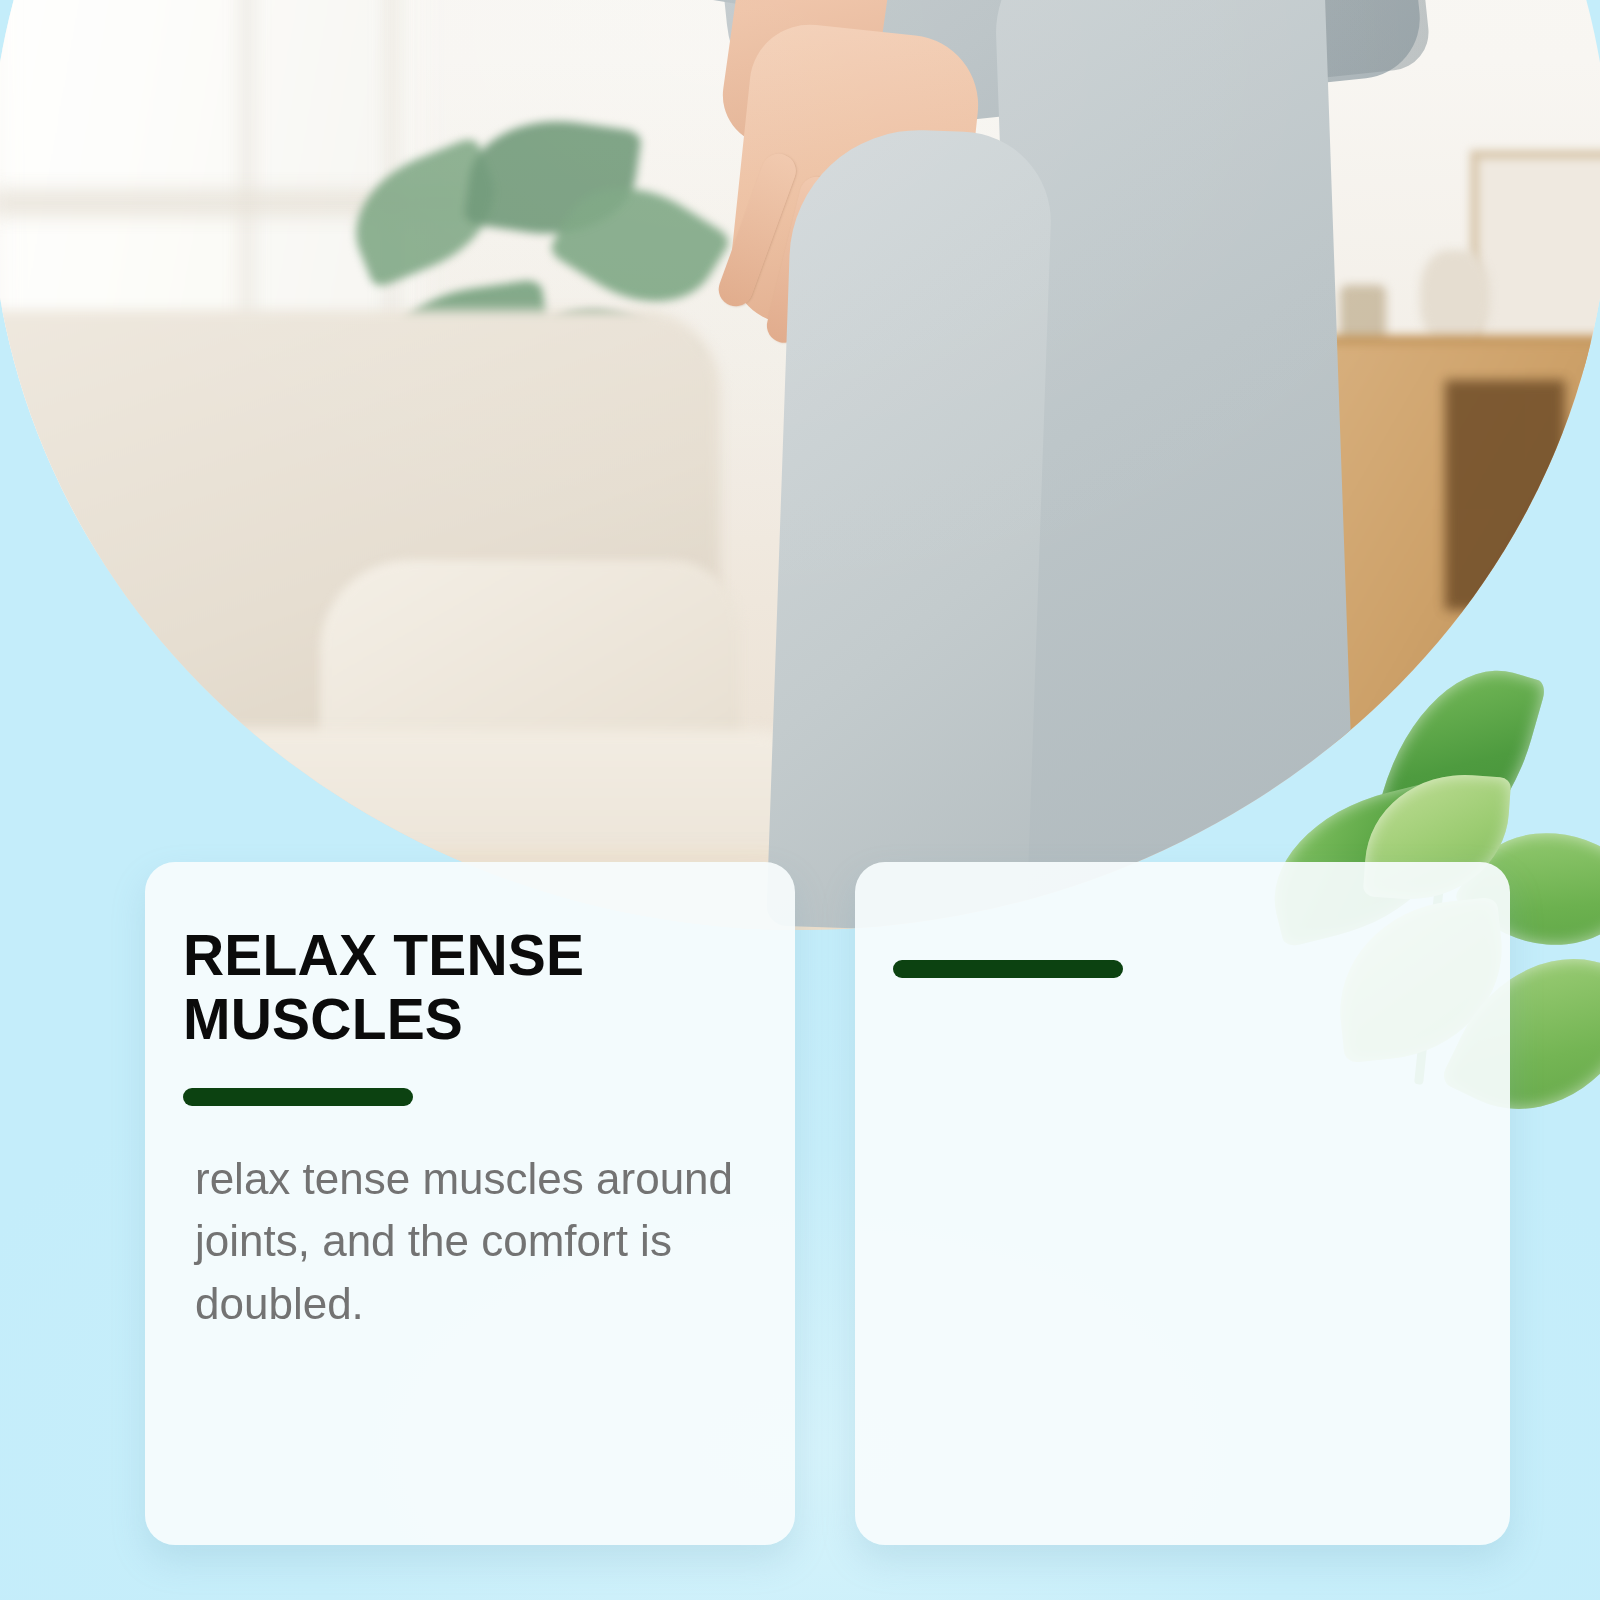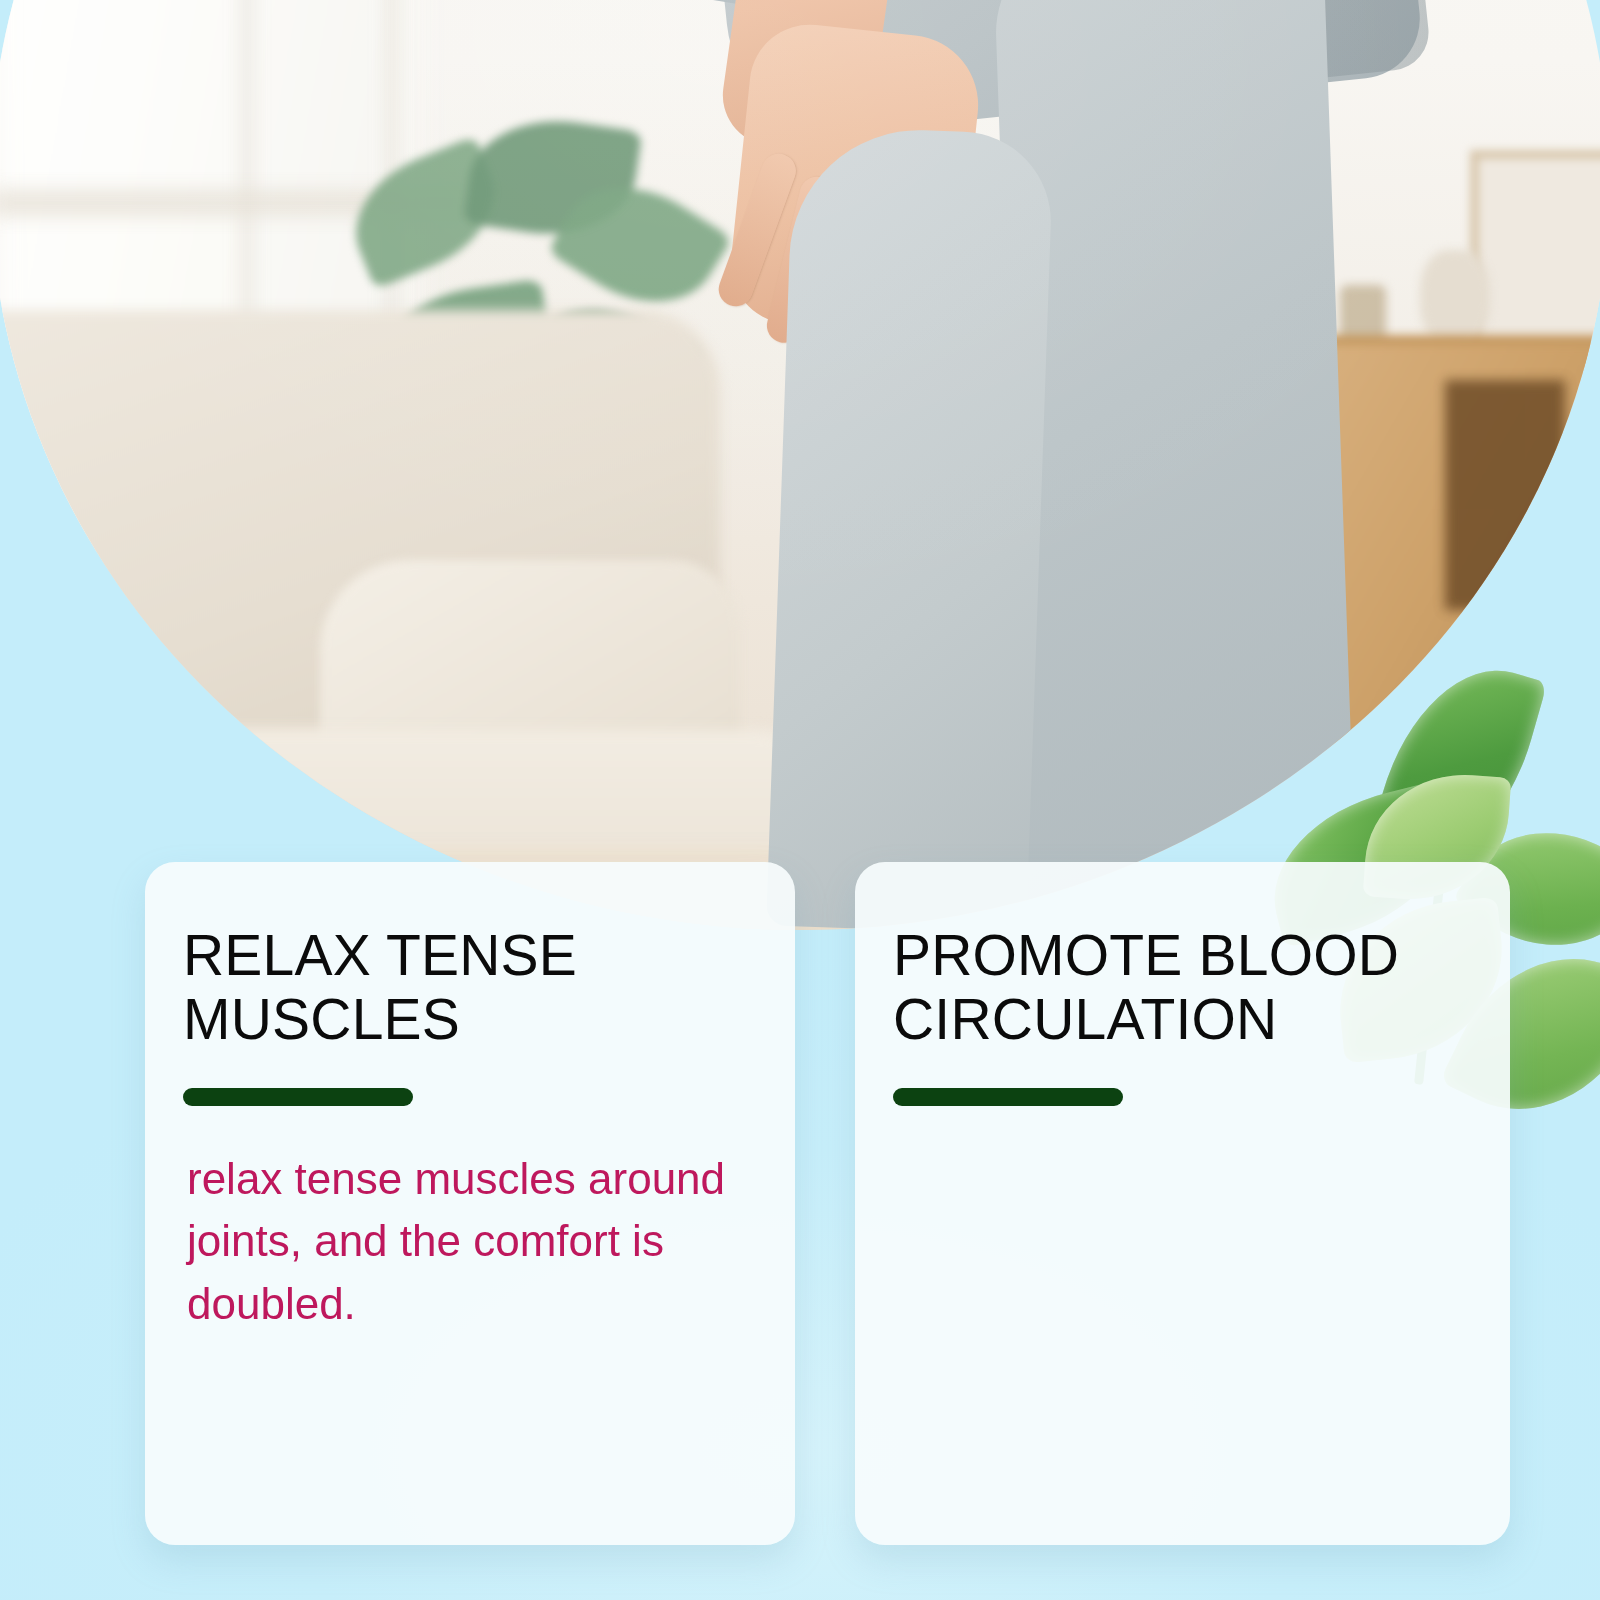--- a/index.html
+++ b/index.html
@@ -243,39 +243,39 @@
     box-sizing: border-box;
     padding: 62px 44px 0 38px;
   }
   .card.left  { left: 145px;  width: 650px; }
   .card.right { left: 855px;  width: 655px; }
 
   .card-title {
     margin: 0;
     font-size: 57px;
     line-height: 1.12;
-    font-weight: 400;
+    font-weight: 700;
     letter-spacing: .2px;
     color: #0b0b0b;
     font-family: "Liberation Sans", sans-serif;
   }
   .accent-bar {
     margin-top: 36px;
     width: 230px;
     height: 18px;
     border-radius: 10px;
     background: #0c4211;
   }
   .card-body {
-    margin: 4px;
+    margin: 12px;
     margin-top: 42px;
     font-size: 44px;
     line-height: 1.42;
     font-weight: 400;
-    color: #be185d;
+    color: #737373;
     font-family: "Liberation Sans", sans-serif;
   }
   .card.right .card-body { margin-top: 40px; }
 </style>
 </head>
 <body>
 
 <div id="stage">
 
   <div class="bg-wash"></div>
@@ -342,17 +342,16 @@
     <div class="mint-leaf" style="left:196px; top:290px; width:150px; height:178px; transform:rotate(26deg);  background:linear-gradient(140deg,#a9d581 0%,#74b554 60%,#5fa345 100%);"></div>
   </div>
 
   <div class="card left">
     <h2 class="card-title">RELAX TENSE MUSCLES</h2>
     <div class="accent-bar"></div>
     <p class="card-body">relax tense muscles around joints, and the comfort is doubled.</p>
   </div>
 
   <div class="card right">
-    <h2 class="card-title">PROMOTE BLOOD CIRCULATION</h2>
     <div class="accent-bar"></div>
   </div>
 
 </div>
 
 </body></html>

